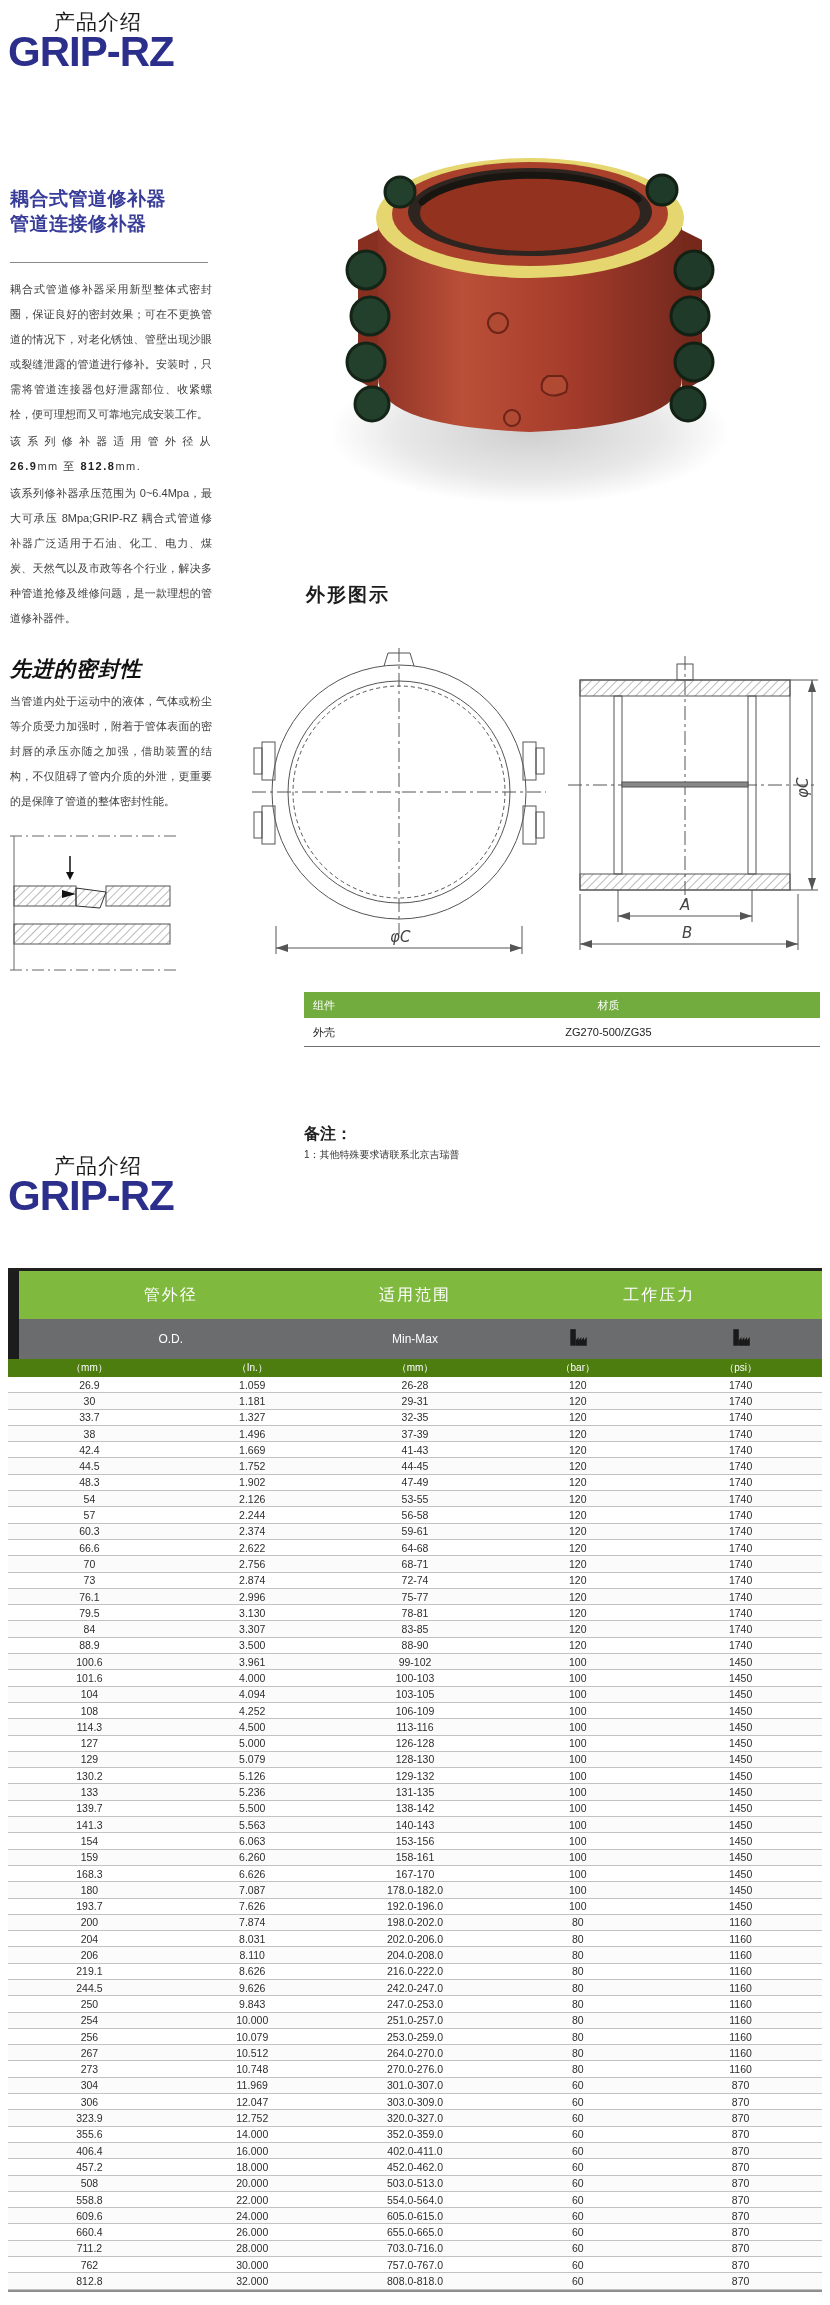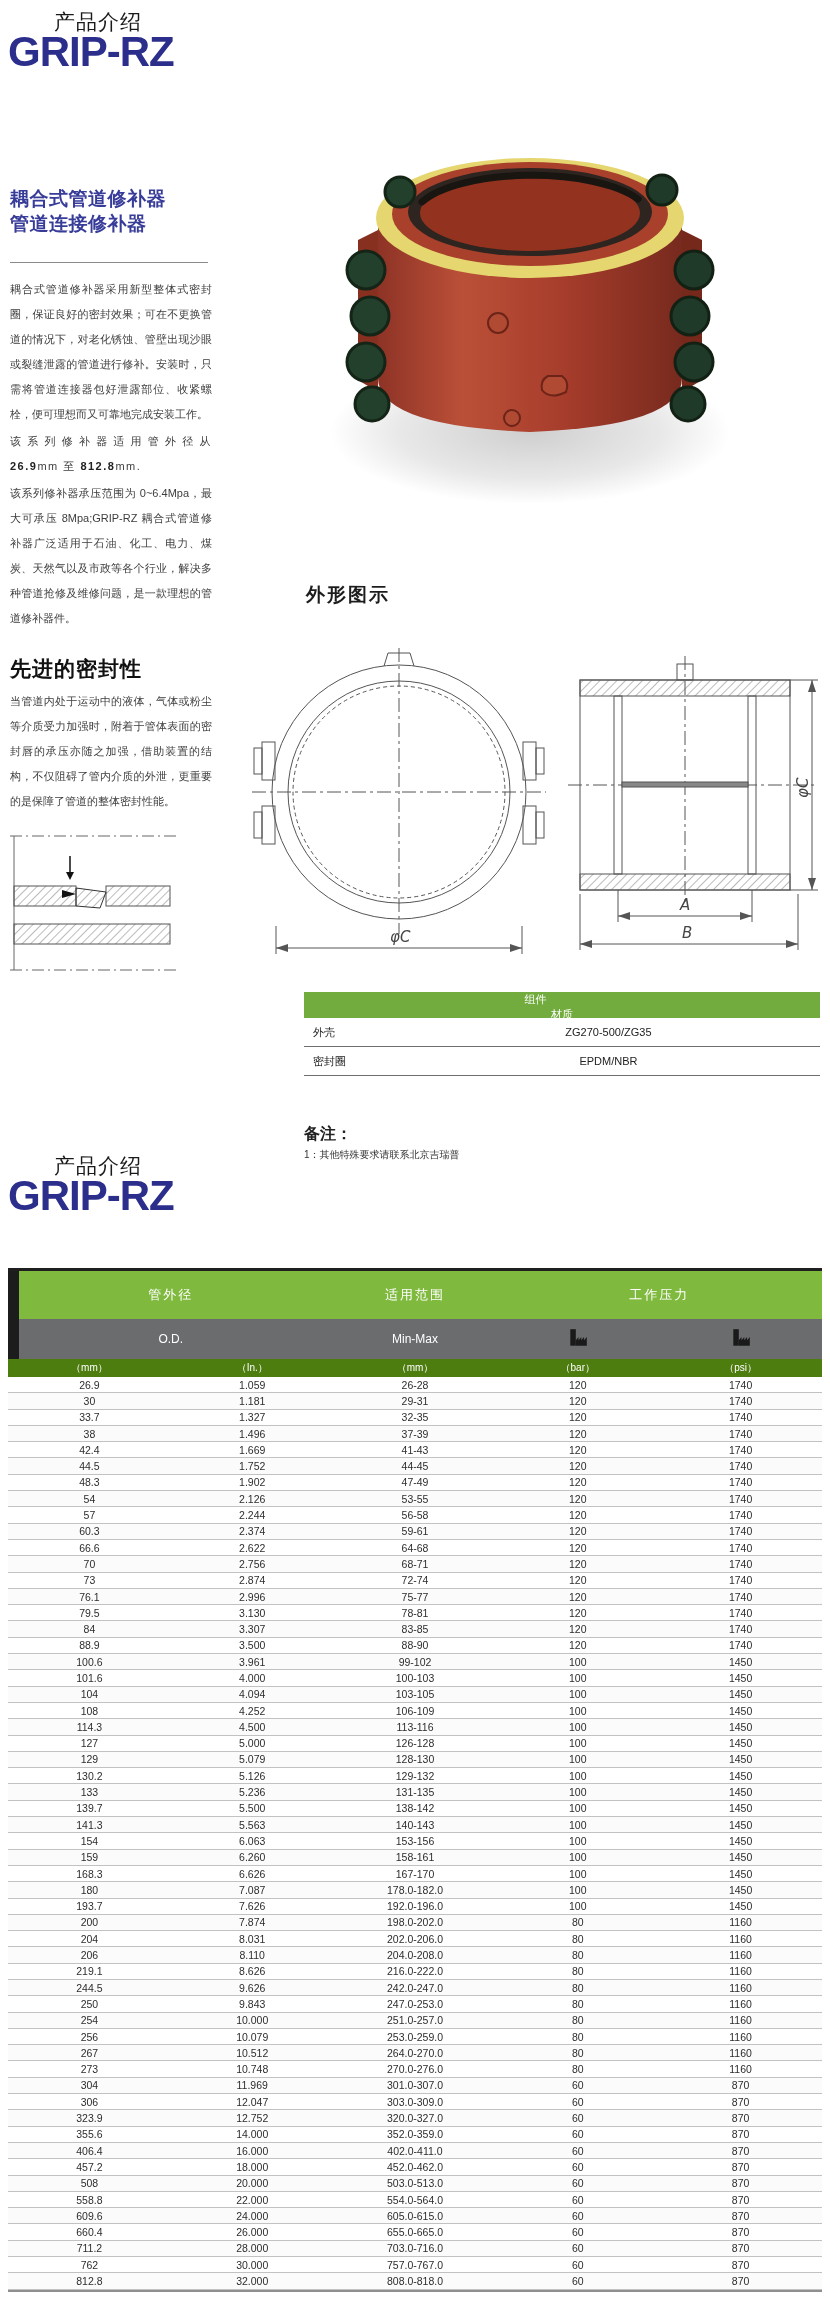--- a/index.html
+++ b/index.html
@@ -16,40 +16,40 @@
   .section-label { font-size:21px; color:#1a1a1a; letter-spacing:1px;margin-left:44px; }
   .brand-title  { font-size:42px; font-weight:bold; color:#2c2e8c; letter-spacing:-1px; }
 
   
   .left-col { left:10px; width:202px; }
   .blue-sub { font-size:19px; font-weight:bold; color:#383c99; line-height:25px; letter-spacing:0.5px; }
   .rule { border:none; border-top:1.5px solid #8a8a8a; width:198px; }
   .body-p { font-size:11px; line-height:25px; text-align:justify; color:#3d3d3d; }
   .body-p b { color:#222; }
   .spaced { letter-spacing:1.5px; }
-  .seal-head { font-size:21px; font-weight:bold; color:#111; letter-spacing:1px; }
+  .seal-head { font-size:21px; font-weight:bold; color:#111; letter-spacing:1px;font-style:italic; }
 
   
   .outline-head { font-size:19px; font-weight:bold; color:#1c1c1c; letter-spacing:2px;text-align:right; }
 
   
   .mat-table { width:516px; font-size:11px; }
-  .mat-head { display:flex; height:26px; background:#72ac3e; color:#fff; align-items:center;flex-direction:column; }
+  .mat-head { display:flex; height:26px; background:#72ac3e; color:#fff; align-items:center; }
   .mat-head .c1 { width:18%; padding-left:9px; }
   .mat-head .c2 { width:82%; text-align:center; }
   .mat-row { display:flex; height:29px; align-items:center; border-bottom:1.5px solid #6e6e6e; color:#222; }
   .mat-row .c1 { width:18%; padding-left:9px; }
   .mat-row .c2 { width:82%; text-align:center; }
   .notes-label { font-size:16px; font-weight:bold; color:#222; }
   .notes-line  { font-size:10px; color:#333; margin-top:3px; }
 
   
   .spec-table { left:8px; top:1268px; width:814px; border-top:3px solid #1f1f1f; }
   .spec-notch { position:absolute; left:0; top:0; width:11px; height:88px; background:#1c1c1c; }
-  .g-row { display:flex; height:48px; background:#7fb93d; color:#fff; font-size:13px; align-items:center; }
+  .g-row { display:flex; height:48px; background:#7fb93d; color:#fff; font-size:16px; align-items:center; }
   .g-row .g1 { width:40%; text-align:center; letter-spacing:2px; }
   .g-row .g2 { width:20%; text-align:center; letter-spacing:2px; }
   .g-row .g3 { width:40%; text-align:center; letter-spacing:2px; }
   .d-row { display:flex; height:40px; background:#6b6c6e; color:#fff; font-size:12px; align-items:center; }
   .d-row .d1 { width:40%; text-align:center; }
   .d-row .d2 { width:20%; text-align:center; }
   .d-row .d3, .d-row .d4 { width:20%; text-align:center; }
   .u-row { display:flex; height:18px; background:#4d7c0f; color:#fff; font-size:10px; align-items:center; }
   .u-row div { width:20%; text-align:center; }
   .spec-rows { border-bottom:2px solid #8f8f8f; }
@@ -214,24 +214,20 @@
   <div class="abs mat-table" style="left:304px; top:992px;">
     <div class="mat-head">
       <div class="c1">组件</div>
       <div class="c2">材质</div>
     </div>
     <div>
         <div class="mat-row">
         <div class="c1">外壳</div>
         <div class="c2">ZG270-500/ZG35</div>
       </div>
-        <div class="mat-row">
-        <div class="c1">密封圈</div>
-        <div class="c2">EPDM/NBR</div>
-      </div>
       </div>
   </div>
 
   <div class="abs" style="left:304px; top:1124px;">
     <div class="notes-label">备注：</div>
     <div class="notes-line">1：其他特殊要求请联系北京吉瑞普</div>
   </div>
 
   <div class="abs section-label" style="left:10px; top:1152px;">产品介绍</div>
   <div class="abs brand-title" style="left:8px; top:1172px;">GRIP-RZ</div>

